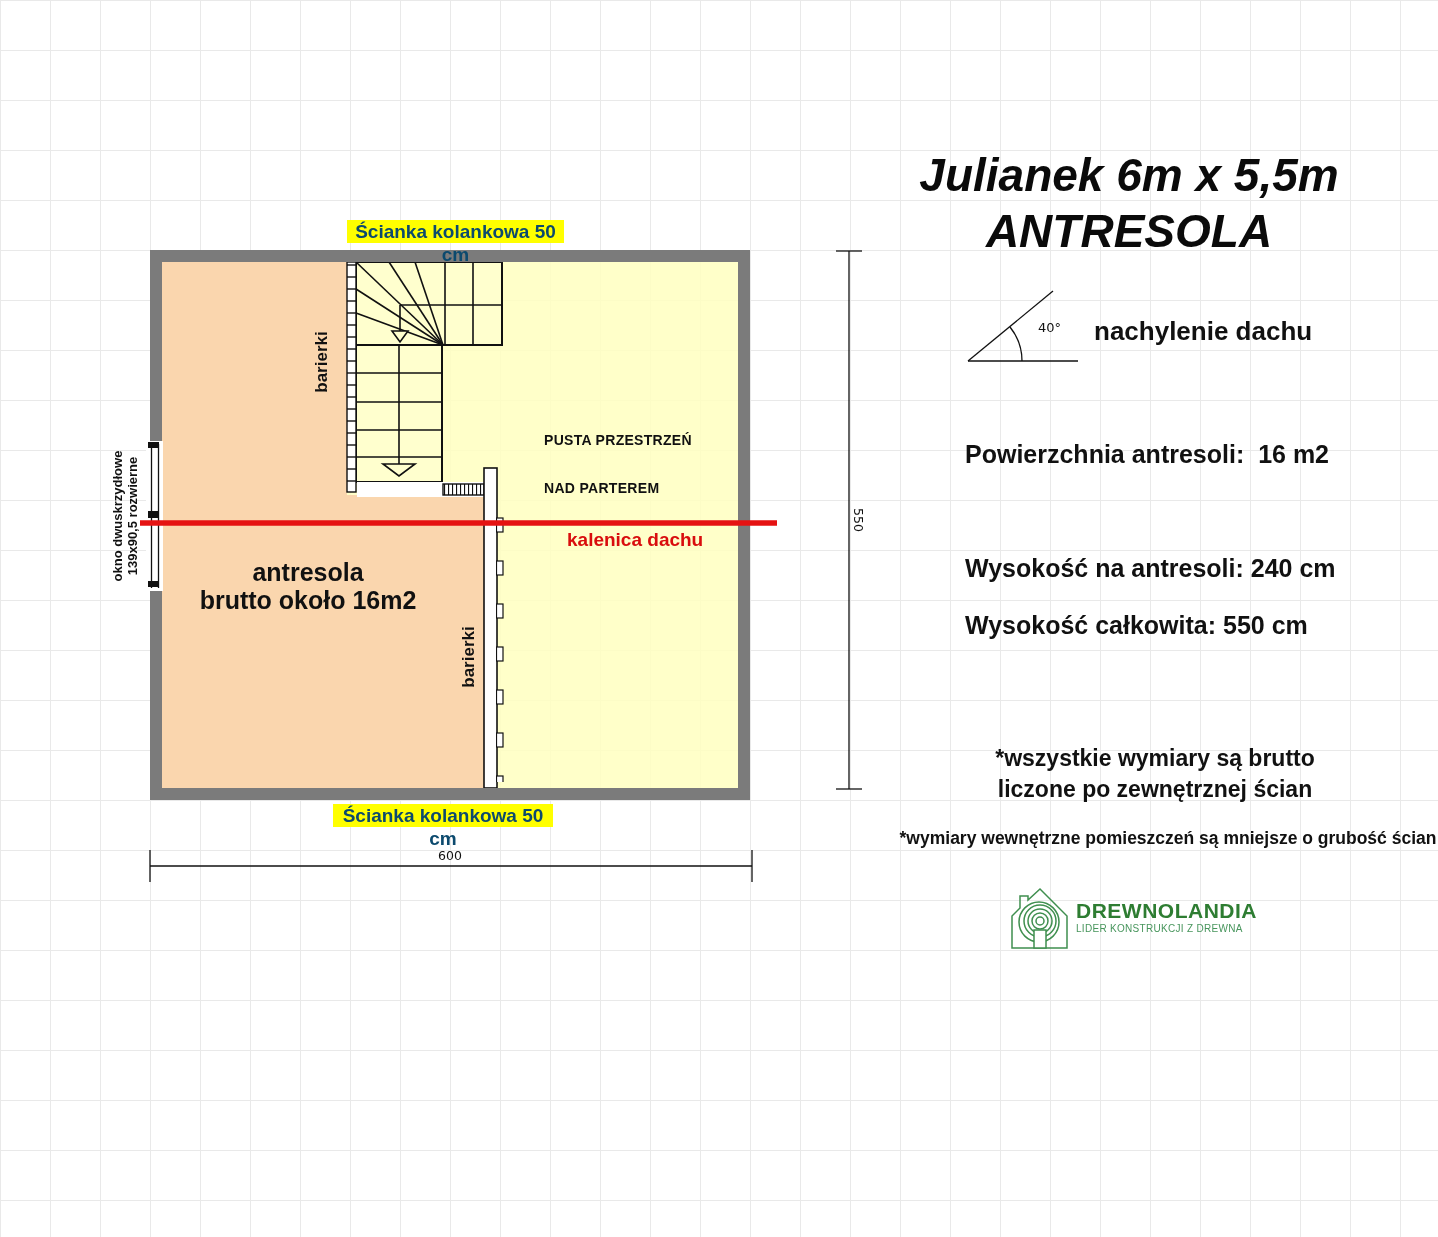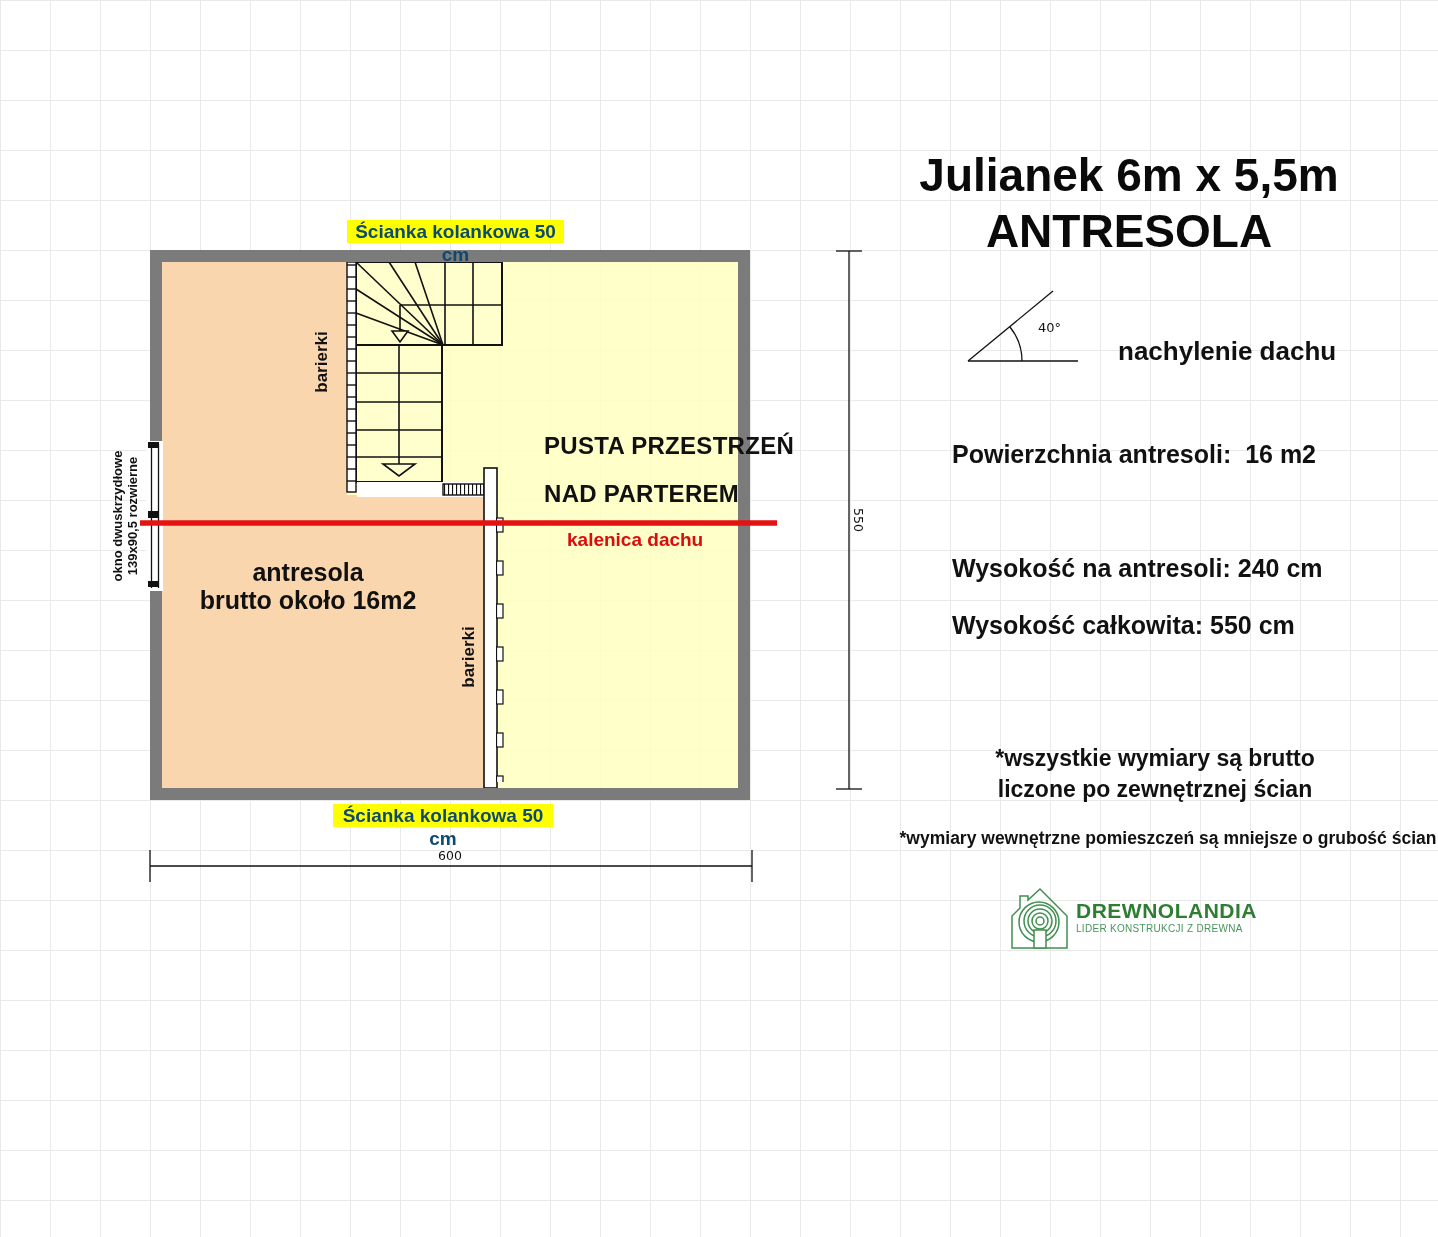--- a/index.html
+++ b/index.html
@@ -9,37 +9,37 @@
     background-image:
       linear-gradient(#e9e9e9 1px, transparent 1px),
       linear-gradient(90deg,#e9e9e9 1px, transparent 1px);
     background-size:50px 50px;
     font-family:"Liberation Sans", sans-serif;
     color:#111;
   }
   .abs{position:absolute;}
   svg.plan{position:absolute;left:0;top:0;width:1438px;height:1237px;}
   .title-block{left:879px;top:147px;width:500px;text-align:center;
-    font-size:46px;font-weight:bold;line-height:56px;color:#0a0a0a;}
-  .roof-caption{left:1094px;top:336px;font-size:26px;font-weight:bold;margin-left:24px;}
+    font-size:46px;font-weight:bold;line-height:56px;color:#0a0a0a;font-style:italic;}
+  .roof-caption{left:1094px;top:316px;font-size:26px;font-weight:bold;}
   .deg-label{left:1038px;top:320px;font-size:13px;font-family:"DejaVu Sans",sans-serif;}
-  .spec{left:952px;font-size:25px;font-weight:bold;white-space:pre;}
+  .spec{left:952px;font-size:25px;font-weight:bold;white-space:pre;padding-left:13px;}
   .note1{left:930px;top:743px;width:450px;text-align:center;
     font-size:23px;font-weight:bold;line-height:31px;}
   .note2{left:898px;top:828px;width:540px;text-align:center;
     font-size:17.5px;font-weight:bold;}
   .brand-name{left:1076px;top:899px;font-size:21px;font-weight:bold;
     color:#2e7d32;letter-spacing:0.5px;}
   .brand-tagline{left:1076px;top:923px;font-size:10px;color:#47955c;letter-spacing:0.3px;}
   .knee-label{height:23px;line-height:23px;text-align:center;background:#ffff00;
     color:#0c4a6e;font-size:19px;font-weight:bold;}
   .knee-top{left:347px;top:220px;width:217px;}
   .knee-bottom{left:333px;top:804px;width:220px;}
   .ridge-label{left:567px;top:529px;font-size:19px;font-weight:bold;color:#d90d0d;}
-  .void-line{left:544px;font-size:24px;font-weight:bold;letter-spacing:0.3px;}
+  .void-line{left:544px;font-size:14px;font-weight:bold;letter-spacing:0.3px;}
   .mezz-block{left:158px;top:558px;width:300px;text-align:center;
     font-size:25px;font-weight:bold;line-height:28px;}
   .rot{transform:rotate(-90deg);transform-origin:center;text-align:center;}
   .rot-cw{transform:rotate(90deg);transform-origin:center;text-align:center;}
   .railing-label{width:120px;height:20px;line-height:20px;font-size:17px;font-weight:bold;}
   .window-label{left:45px;top:501px;width:160px;height:30px;
     font-size:13px;font-weight:bold;line-height:15px;}
   .dim{font-size:12.5px;font-family:"DejaVu Sans",sans-serif;}
   .dim-600{left:400px;top:848px;width:100px;text-align:center;}
   .dim-550{left:828px;top:513px;width:60px;height:14px;line-height:14px;}

